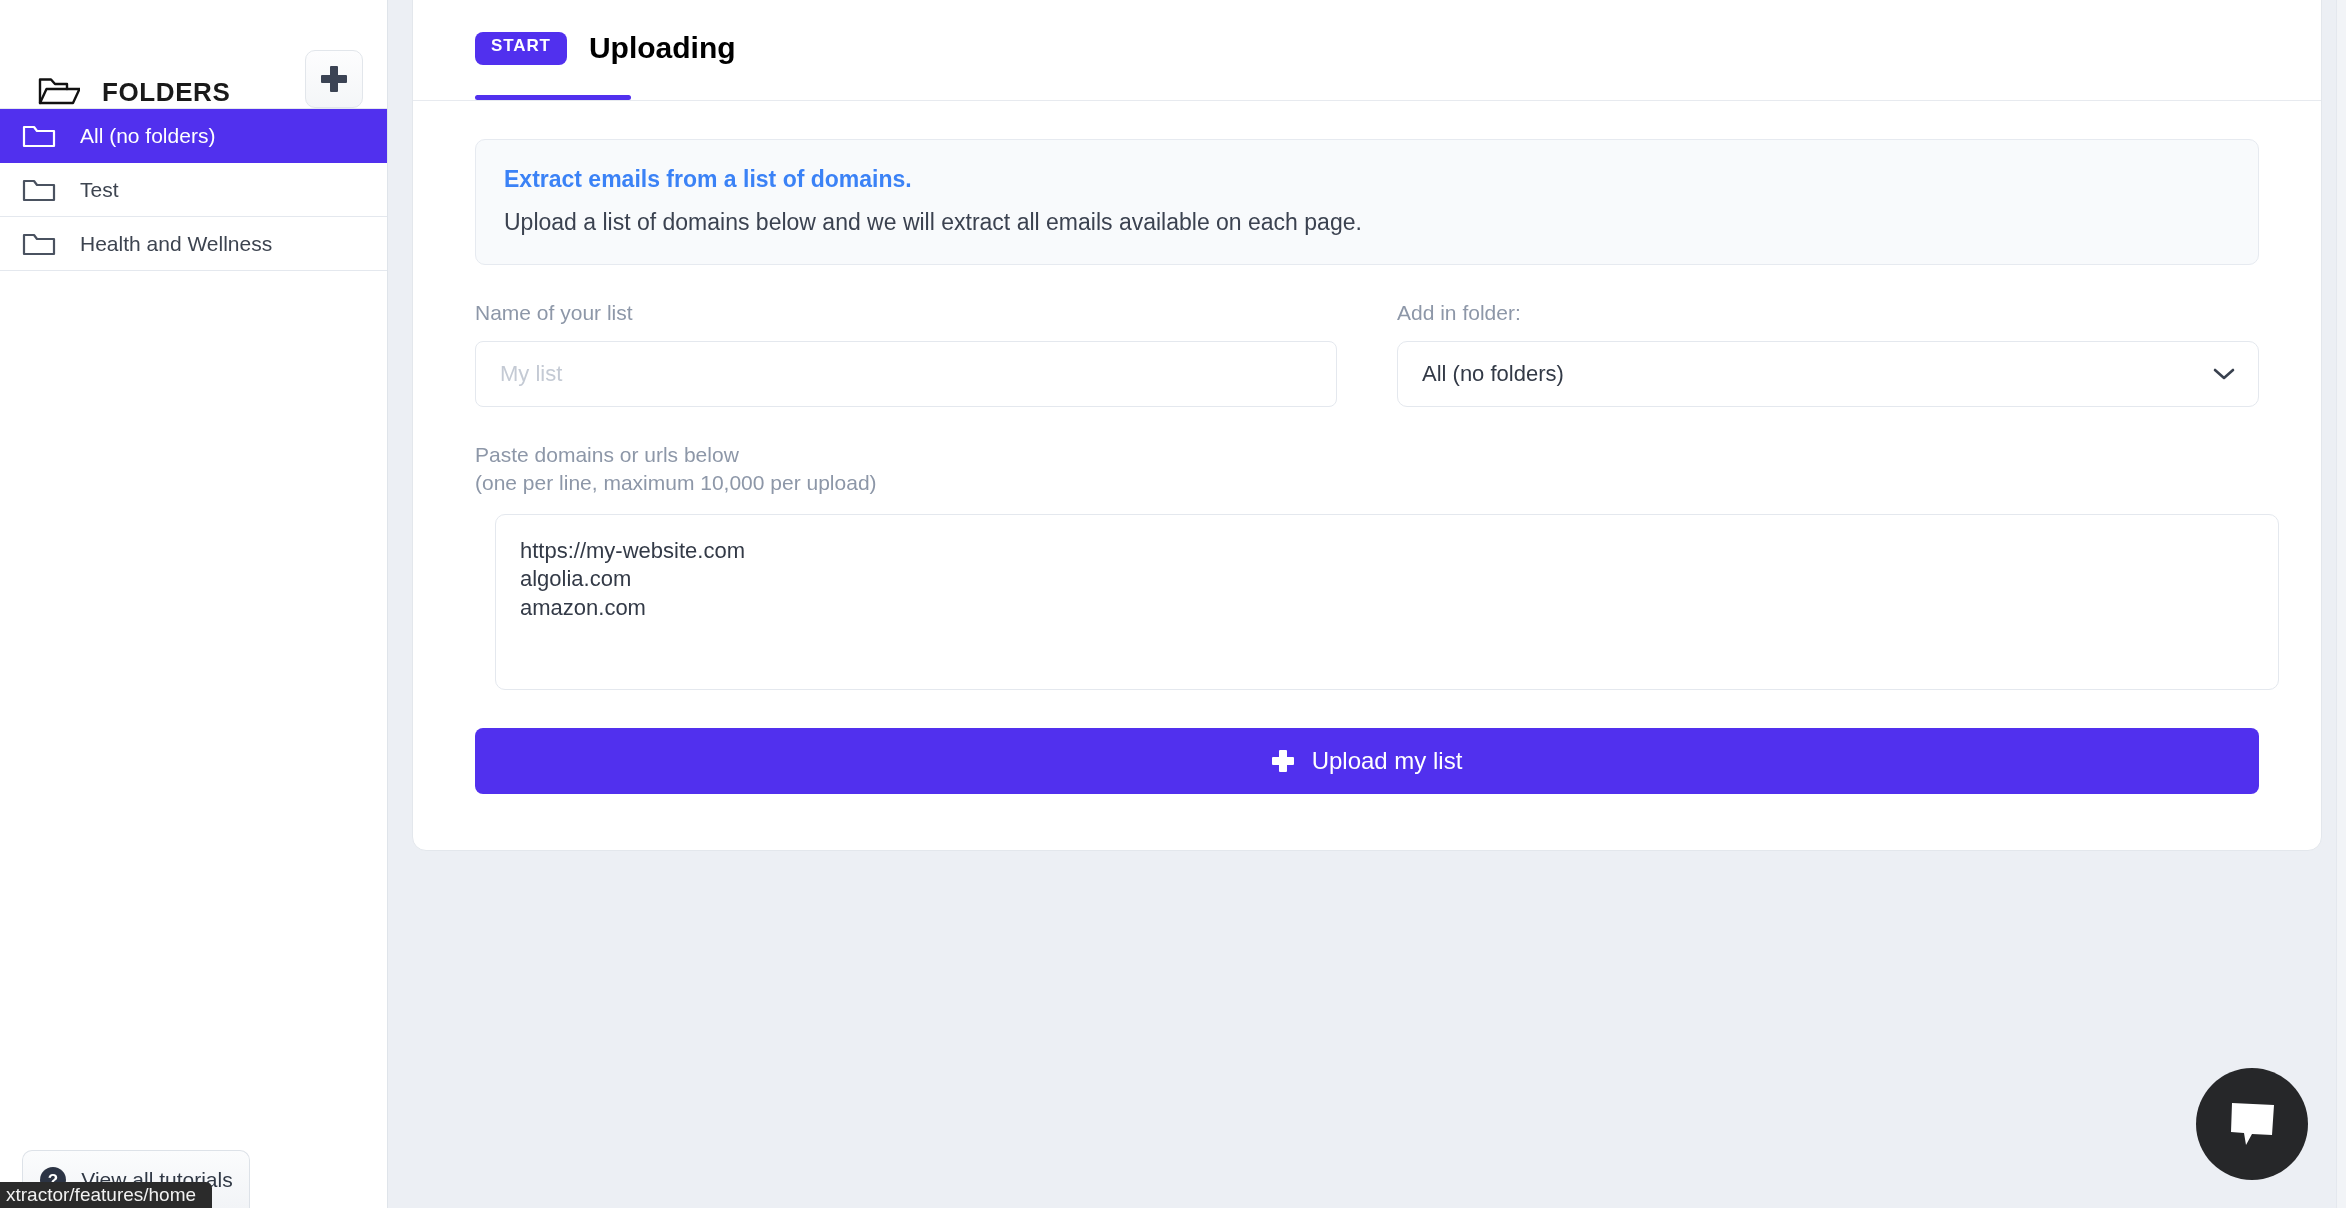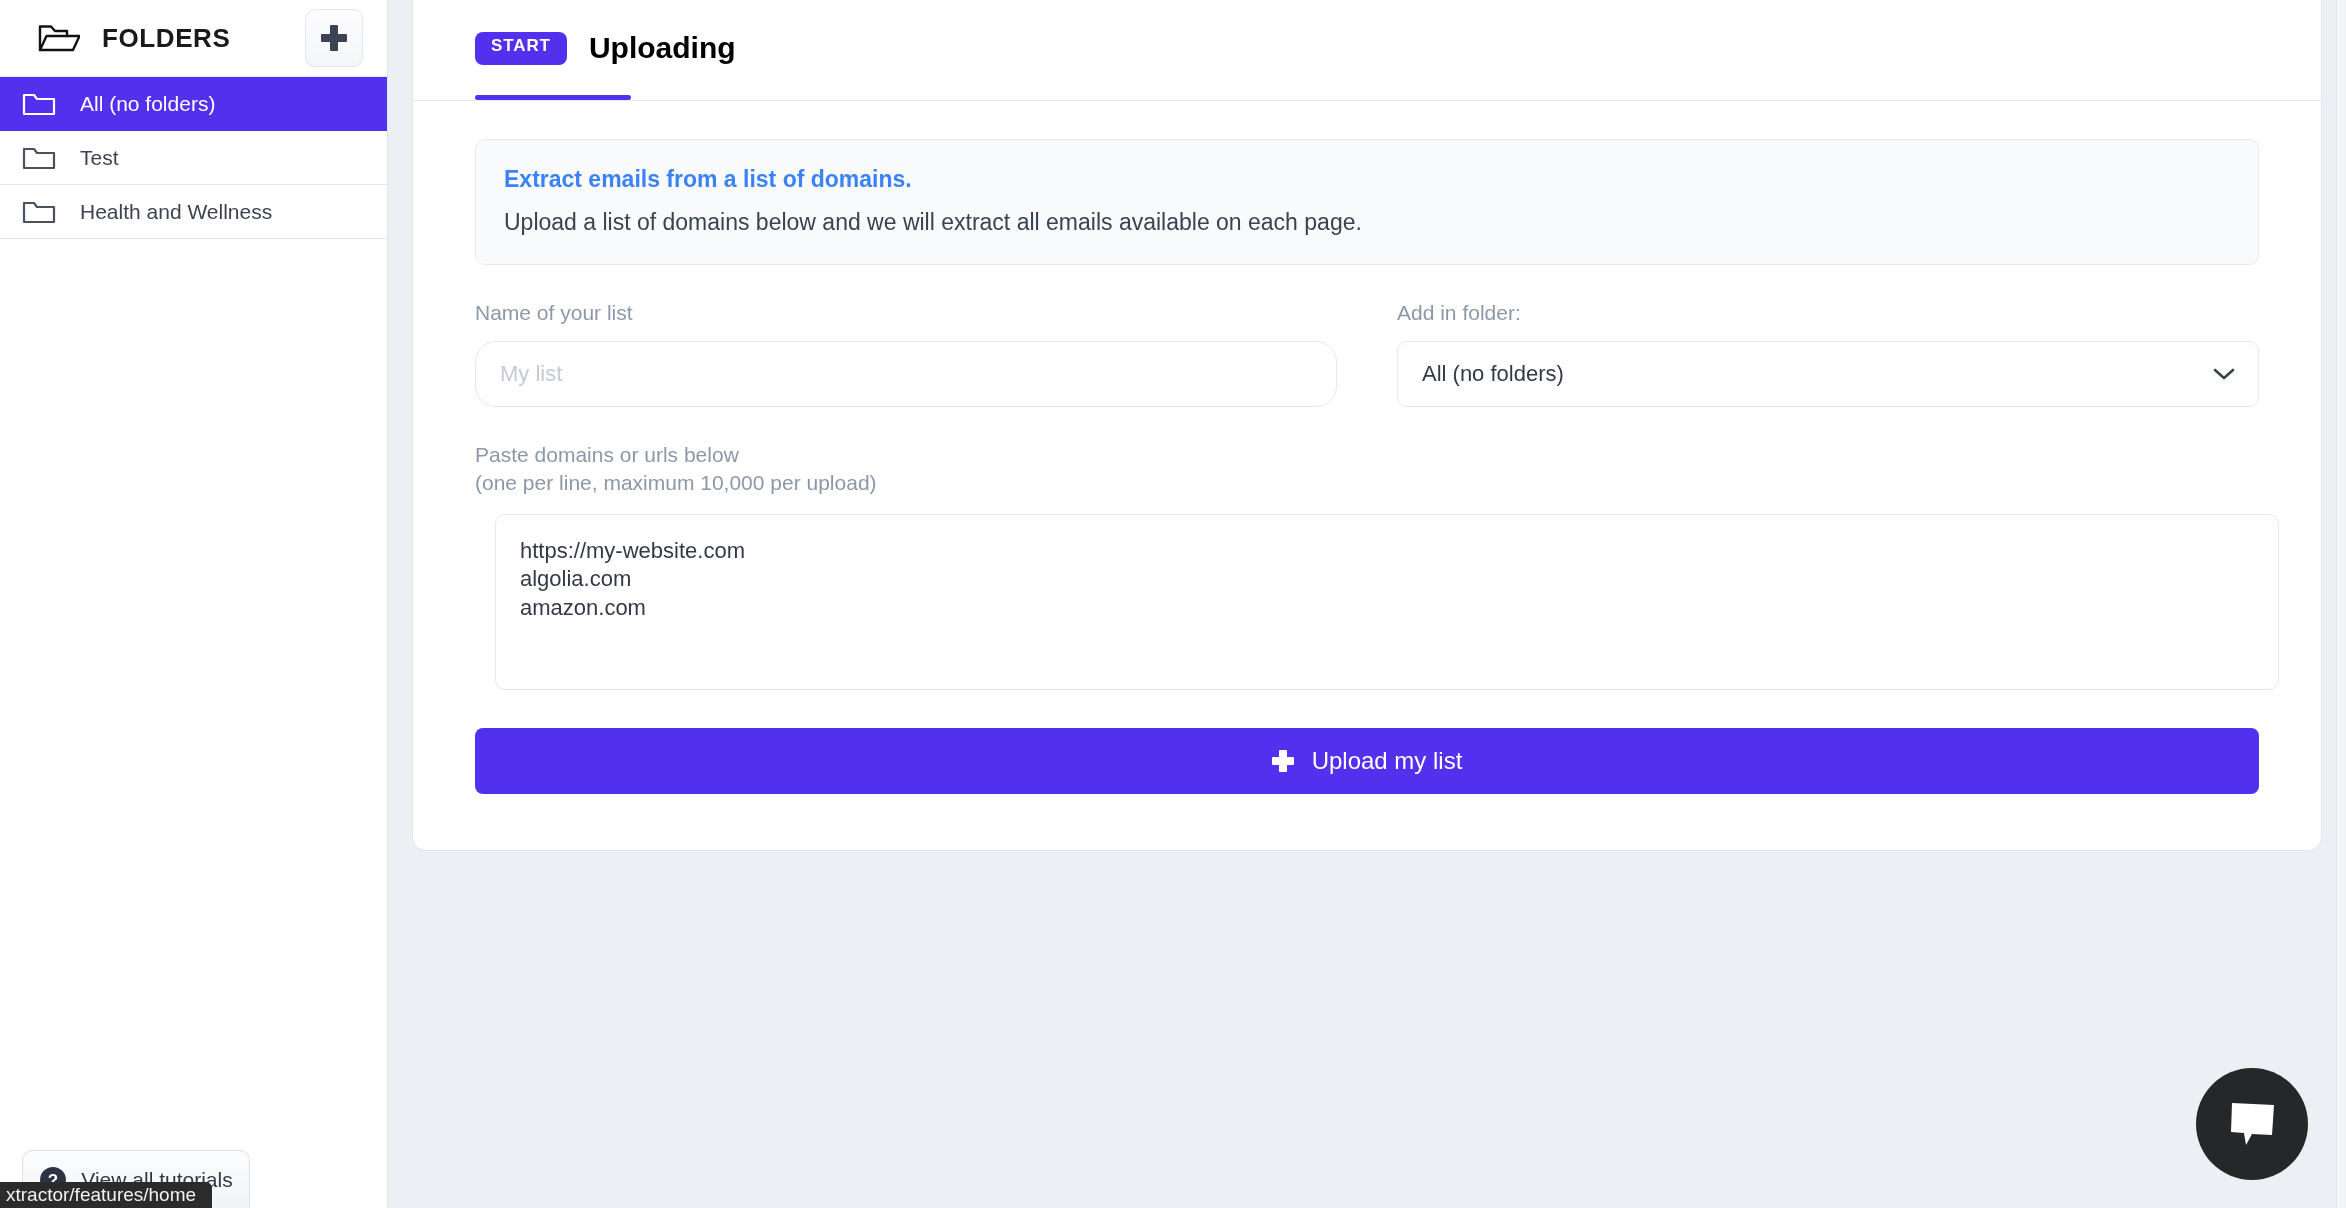--- a/index.html
+++ b/index.html
@@ -22,24 +22,25 @@
     width: 388px;
     height: 100%;
     background: #ffffff;
     position: relative;
     flex: 0 0 388px;
     border-right: 1px solid #dfe4ea;
   }
   .sidebar-header {
     height: 76px;
     display: flex;
-    align-items: center;
+    align-items: flex-end;
     padding: 0 24px 0 38px;
     background: #fff;
     position: relative;
+    margin-top: 32px;
   }
   .folders-open-icon { width: 42px; height: 34px; flex: 0 0 42px; margin-right: 22px; }
   .folders-title {
     font-size: 26px;
     font-weight: bold;
     letter-spacing: 0.6px;
     color: #1a1a1a;
     flex: 1;
   }
   .add-folder-btn {
@@ -196,21 +197,21 @@
   .col { flex: 1; min-width: 0; }
   .field-label {
     font-size: 21px;
     color: #8d97a8;
     margin-bottom: 16px;
   }
   .text-input {
     width: 100%;
     height: 66px;
     border: 1px solid #e4e8ee;
-    border-radius: 21px;
+    border-radius: 8px;
     padding: 4px 24px;
     font-size: 22px;
     color: #ec4899;
     background: #fff;
     outline: none;
     font-family: "Liberation Sans", sans-serif;
   }
   .text-input::placeholder { color: #c4cad4; }
 
   .select-wrap { position: relative; }

